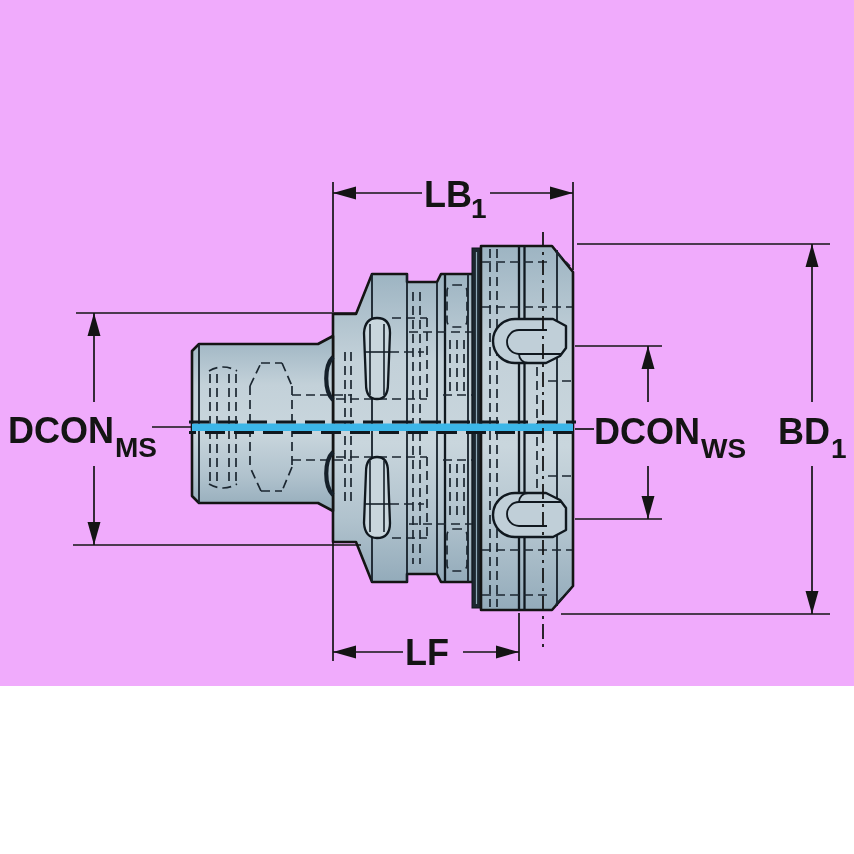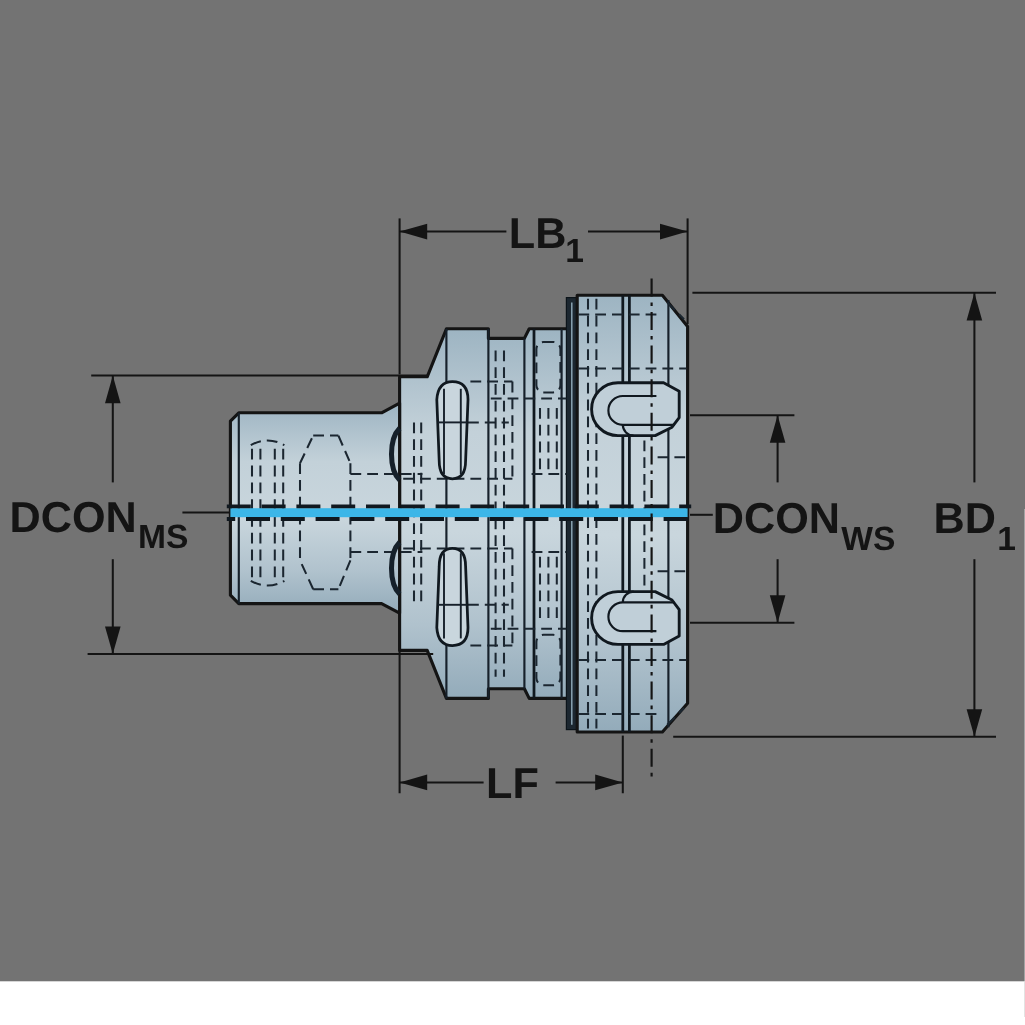--- a/index.html
+++ b/index.html
@@ -1,16 +1,16 @@
 <!DOCTYPE html>
 <html><head>
 <meta charset="utf-8">
 <style>
   html,body{margin:0;padding:0;background:#ffffff;}
-  .stage{width:854px;height:818px;position:relative;background:#737373;overflow:hidden;}
+  .stage{width:854px;height:686px;position:relative;background:#f0abfc;overflow:hidden;}
   svg{display:block;}
   .dim-text{font-family:"Liberation Sans","DejaVu Sans",sans-serif;font-weight:bold;font-size:36px;fill:#141414;}
   .dim-sub{font-family:"Liberation Sans","DejaVu Sans",sans-serif;font-weight:bold;font-size:28px;fill:#141414;}
   .outline{stroke:#141414;stroke-width:2.6;stroke-linejoin:round;}
   .iline{stroke:#16202a;stroke-width:1.8;fill:none;}
   .iline-thick{stroke:#10181f;stroke-width:2.3;fill:none;}
   .hid{stroke:#1b2630;stroke-width:1.7;fill:none;stroke-dasharray:9 5;}
   .dimline{stroke:#141414;stroke-width:1.7;fill:none;}
   .arrow{fill:#141414;stroke:none;}
   .cl-dash{stroke:#10181f;stroke-width:3.2;fill:none;stroke-dasharray:20 9;}

